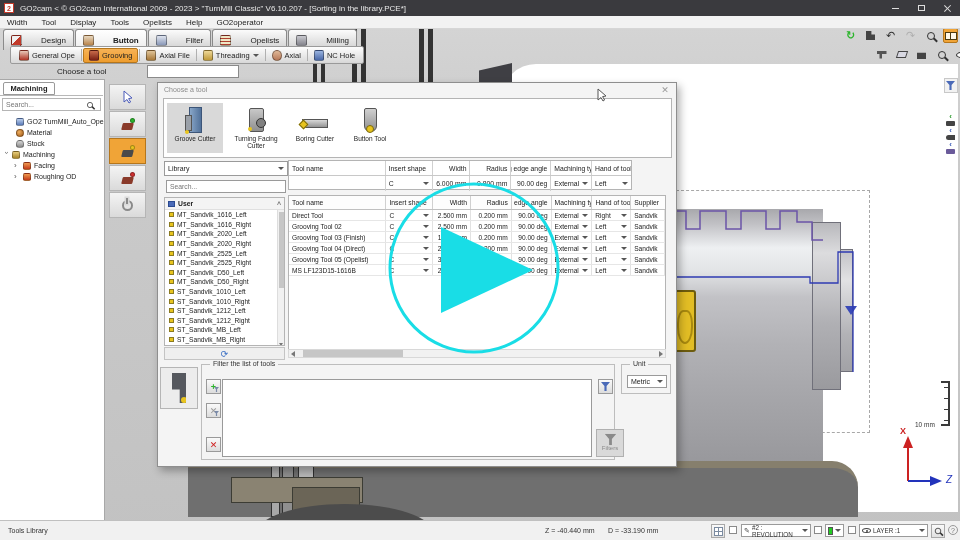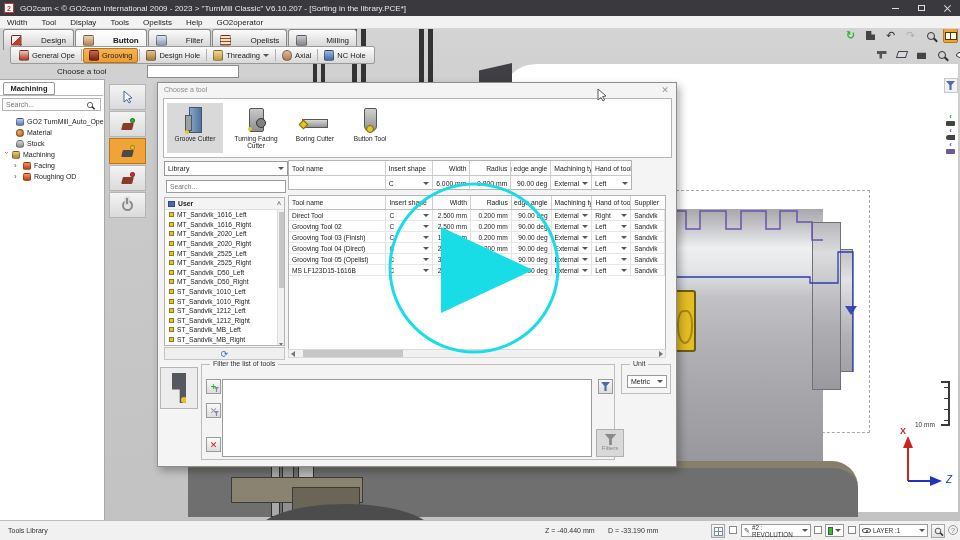--- a/index.html
+++ b/index.html
@@ -325,21 +325,21 @@
         <span>General Ope</span>
       </div>
     <span class="gsep"></span>
     <div class="gbtn active">
         <span class="gi i-groov"></span>
         <span>Grooving</span>
       </div>
     <span class="gsep"></span>
     <div class="gbtn">
         <span class="gi i-axial"></span>
-        <span>Design Hole</span>
+        <span>Axial File</span>
       </div>
     <span class="gsep"></span>
     <div class="gbtn">
         <span class="gi i-thread"></span>
         <span>Threading</span>
         <span class="dd"></span>
       </div>
     <span class="gsep"></span>
     <div class="gbtn">
         <span class="gi i-part"></span>

